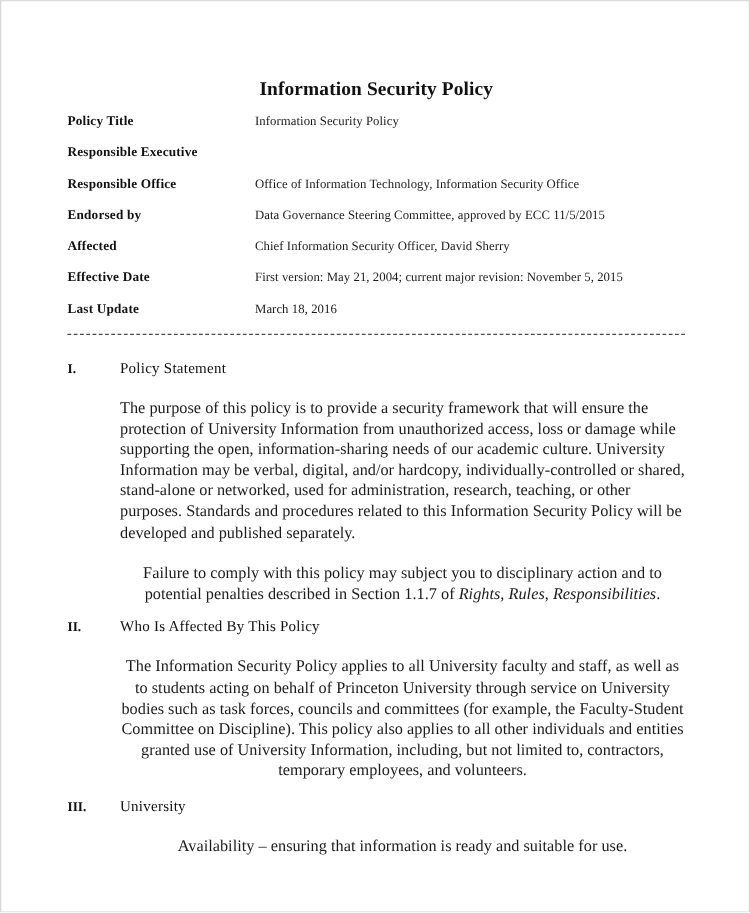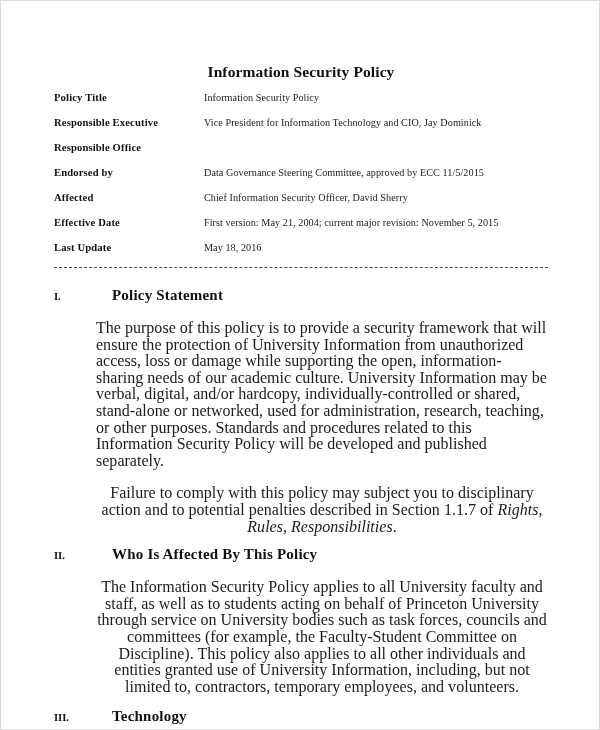--- a/index.html
+++ b/index.html
@@ -84,31 +84,30 @@
     margin-bottom: 11px;
   }
   .section-num {
     width: 42px;
     flex: 0 0 42px;
     font-size: 10.6px;
     font-weight: bold;
     color: #111111;
   }
   .section-title {
-    font-size: 15px;
-    font-weight: bold;
+    font-size: 12px;
+    font-weight: normal;
     color: #111111;
     letter-spacing: 0.2px;
-    margin-left: 16px;
   }
   .section-body {
     margin-left: 42px;
   }
   .para {
-    font-size: 16px;
+    font-size: 13px;
     line-height: 16.6px;
     color: #1b1b1b;
     margin: 16px 0 12px 0;
     letter-spacing: 0.02px;
   }
   .para:last-child {
     margin-bottom: 0;
     text-align: center;
   }
   .para em {
@@ -126,45 +125,45 @@
 
   <div class="meta">
 
     <div class="meta-row">
       <div class="meta-label">Policy Title</div>
       <div class="meta-value">Information Security Policy</div>
     </div>
 
     <div class="meta-row">
       <div class="meta-label">Responsible Executive</div>
-      <div class="meta-value">Vice President for Information Technology and CIO, Jay Dominick</div>
     </div>
 
     <div class="meta-row">
       <div class="meta-label">Responsible Office</div>
+      <div class="meta-value">Office of Information Technology, Information Security Office</div>
     </div>
 
     <div class="meta-row">
       <div class="meta-label">Endorsed by</div>
       <div class="meta-value">Data Governance Steering Committee, approved by ECC 11/5/2015</div>
     </div>
 
     <div class="meta-row">
       <div class="meta-label">Affected</div>
       <div class="meta-value">Chief Information Security Officer, David Sherry</div>
     </div>
 
     <div class="meta-row">
       <div class="meta-label">Effective Date</div>
       <div class="meta-value">First version: May 21, 2004; current major revision: November 5, 2015</div>
     </div>
 
     <div class="meta-row">
       <div class="meta-label">Last Update</div>
-      <div class="meta-value">May 18, 2016</div>
+      <div class="meta-value">March 18, 2016</div>
     </div>
 
   </div>
 
   <div class="divider"></div>
 
   <div class="sections">
 
     <div class="section">
       <div class="section-head">
@@ -185,21 +184,21 @@
       </div>
       <div class="section-body">
         <p class="para">The Information Security Policy applies to all University faculty and staff, as well as to students acting on behalf of Princeton University through service on University bodies such as task forces, councils and committees (for example, the Faculty-Student Committee on Discipline). This policy also applies to all other individuals and entities granted use of University Information, including, but not limited to, contractors, temporary employees, and volunteers.</p>
       </div>
       <div class="sec-gap-2"></div>
     </div>
 
     <div class="section">
       <div class="section-head">
         <div class="section-num">III.</div>
-        <div class="section-title">Technology</div>
+        <div class="section-title">University</div>
       </div>
       <div class="section-body">
         <p class="para">Availability – ensuring that information is ready and suitable for use.</p>
       </div>
     </div>
 
   </div>
 
 </div>
 

